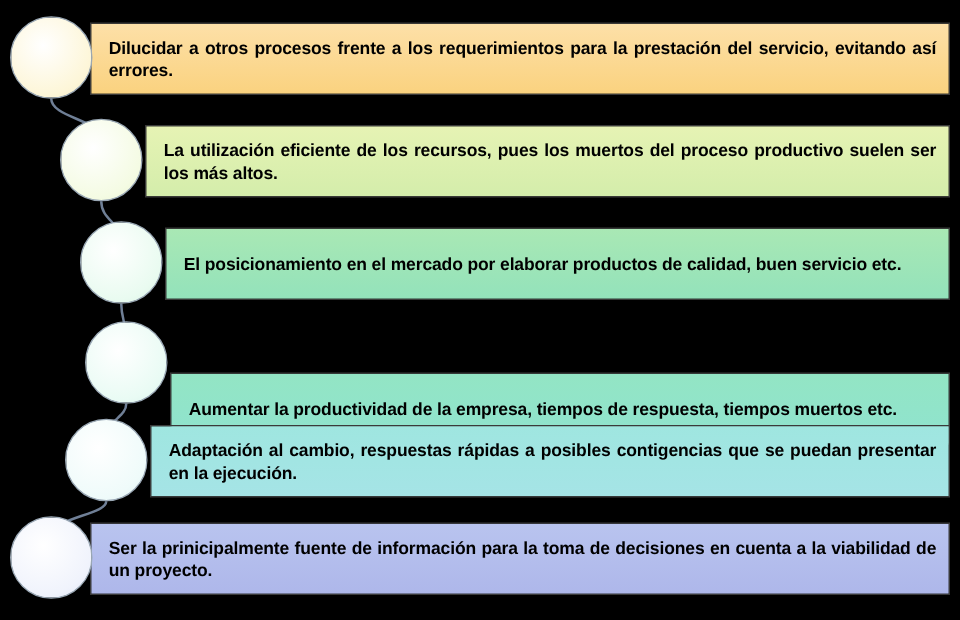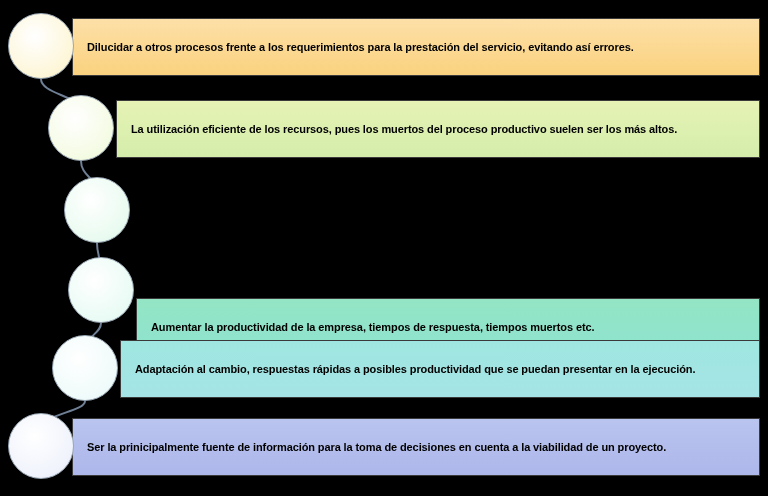--- a/index.html
+++ b/index.html
@@ -29,21 +29,21 @@
   .bar {
     position: absolute;
     border: 1px solid #3a3a3a;
     box-sizing: border-box;
     display: flex;
     align-items: center;
     padding: 6px 10px 6px 14px;
   }
   .bar-text {
     color: #000000;
-    font-size: 11px;
+    font-size: 14px;
     font-weight: bold;
     line-height: 1.30;
     text-align: justify;
     text-justify: inter-word;
     letter-spacing: -0.1px;
     width: 100%;
   }
   .circle {
     position: absolute;
     border-radius: 50%;
@@ -67,29 +67,32 @@
   <div class="bar" style="left:72px; top:18px; width:688px; height:58px; background:linear-gradient(to bottom,#fde0a8,#fad27f);">
     <div class="bar-text">Dilucidar a otros procesos frente a los requerimientos para la prestación del servicio, evitando así errores.</div>
   </div>
   <div class="circle" style="left:8px; top:13px; width:66px; height:66px; background:radial-gradient(circle at 40% 35%, #ffffff 0%, #fdf6d8 70%, #f4ebc4 100%);"></div>
 
   <div class="bar" style="left:116px; top:100px; width:644px; height:58px; background:linear-gradient(to bottom,#e6f3b4,#d4edab);">
     <div class="bar-text">La utilización eficiente de los recursos, pues los muertos del proceso productivo suelen ser los más altos.</div>
   </div>
   <div class="circle" style="left:48px; top:95px; width:66px; height:66px; background:radial-gradient(circle at 40% 35%, #ffffff 0%, #f4fbe3 70%, #e6f2cf 100%);"></div>
 
+  <div class="bar" style="left:132px; top:182px; width:628px; height:58px; background:linear-gradient(to bottom,#a9e8b4,#93e2bb);">
+    <div class="bar-text">El posicionamiento en el mercado por elaborar productos de calidad, buen servicio etc.</div>
+  </div>
   <div class="circle" style="left:64px; top:177px; width:66px; height:66px; background:radial-gradient(circle at 40% 35%, #ffffff 0%, #e9fbf0 70%, #d6f2e2 100%);"></div>
 
   <div class="bar" style="left:136px; top:262px; width:624px; height:58px; background:linear-gradient(to bottom,#93e5c4,#8fe3cf);margin-top:36px;">
     <div class="bar-text">Aumentar la productividad de la empresa, tiempos de respuesta, tiempos muertos etc.</div>
   </div>
   <div class="circle" style="left:68px; top:257px; width:66px; height:66px; background:radial-gradient(circle at 40% 35%, #ffffff 0%, #e9fbf4 70%, #d6f2ea 100%);"></div>
 
   <div class="bar" style="left:120px; top:340px; width:640px; height:58px; background:linear-gradient(to bottom,#9fe6e0,#a5e4e6);">
-    <div class="bar-text">Adaptación al cambio, respuestas rápidas a posibles productividad que se puedan presentar en la ejecución.</div>
+    <div class="bar-text">Adaptación al cambio, respuestas rápidas a posibles contigencias que se puedan presentar en la ejecución.</div>
   </div>
   <div class="circle" style="left:52px; top:335px; width:66px; height:66px; background:radial-gradient(circle at 40% 35%, #ffffff 0%, #effbfa 70%, #dcf2f2 100%);"></div>
 
   <div class="bar" style="left:72px; top:418px; width:688px; height:58px; background:linear-gradient(to bottom,#b9c4ef,#aeb7ea);justify-content:flex-end;">
     <div class="bar-text">Ser la prinicipalmente fuente de información para la toma de decisiones en cuenta a la viabilidad de un proyecto.</div>
   </div>
   <div class="circle" style="left:8px; top:413px; width:66px; height:66px; background:radial-gradient(circle at 40% 35%, #ffffff 0%, #f0f3fc 70%, #dde2f5 100%);"></div>
 
 </div>
 

